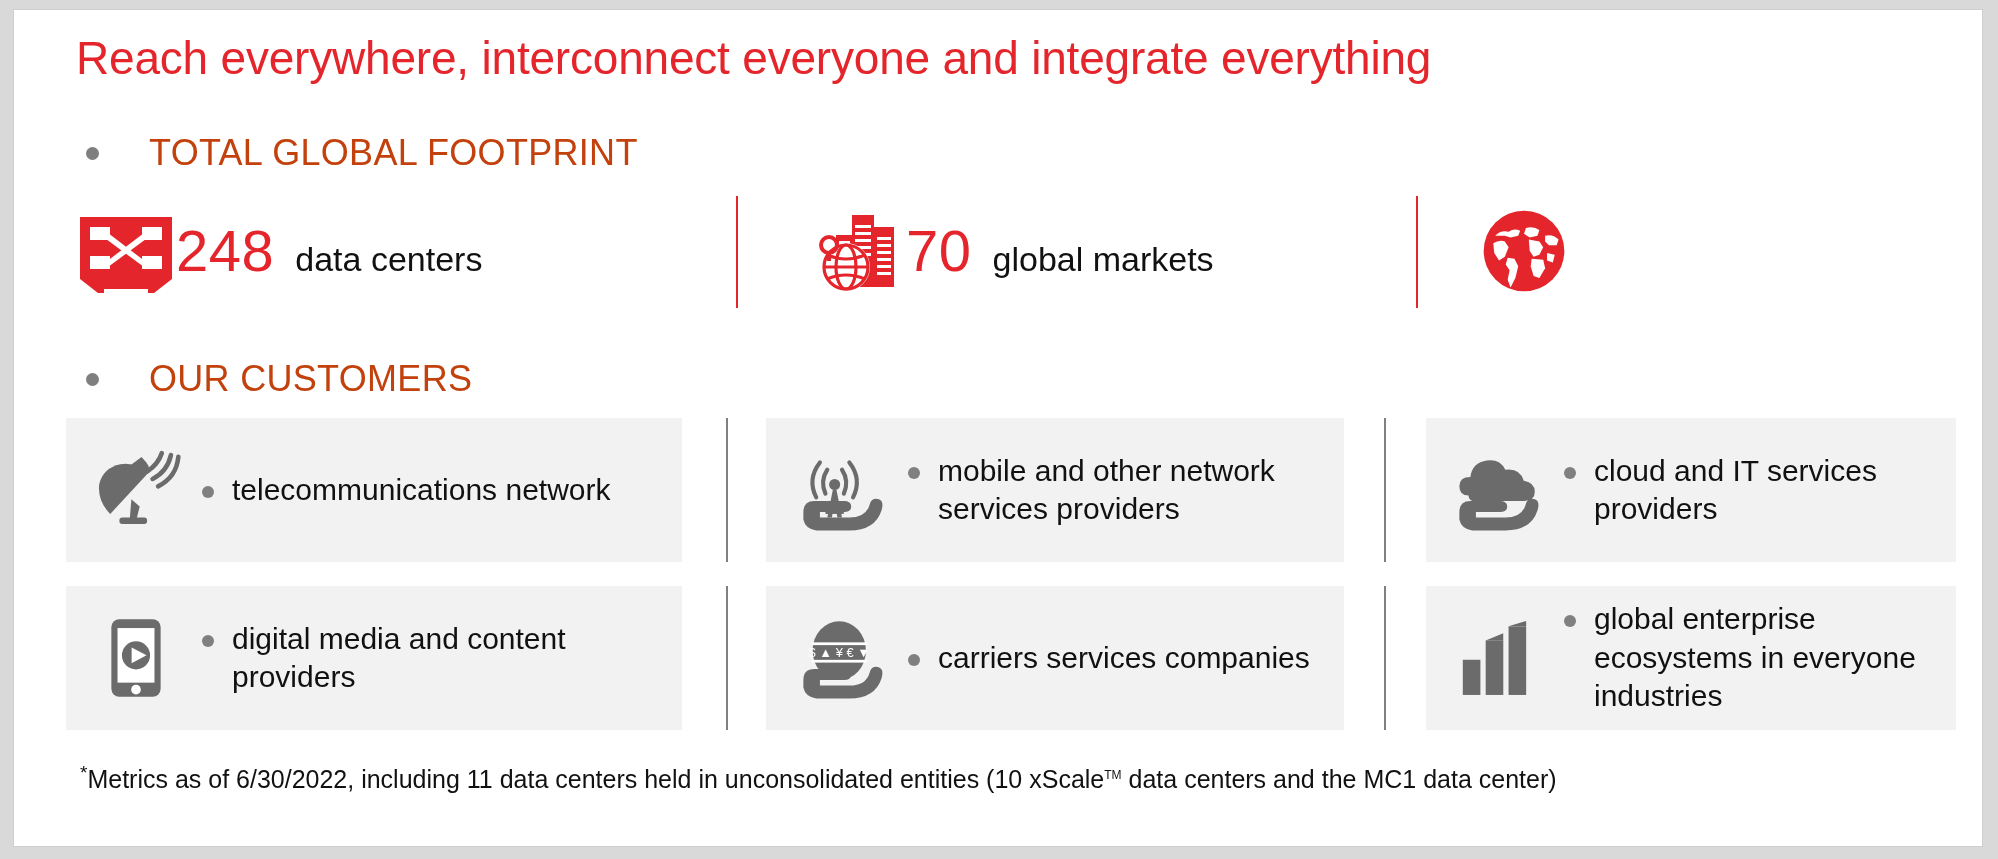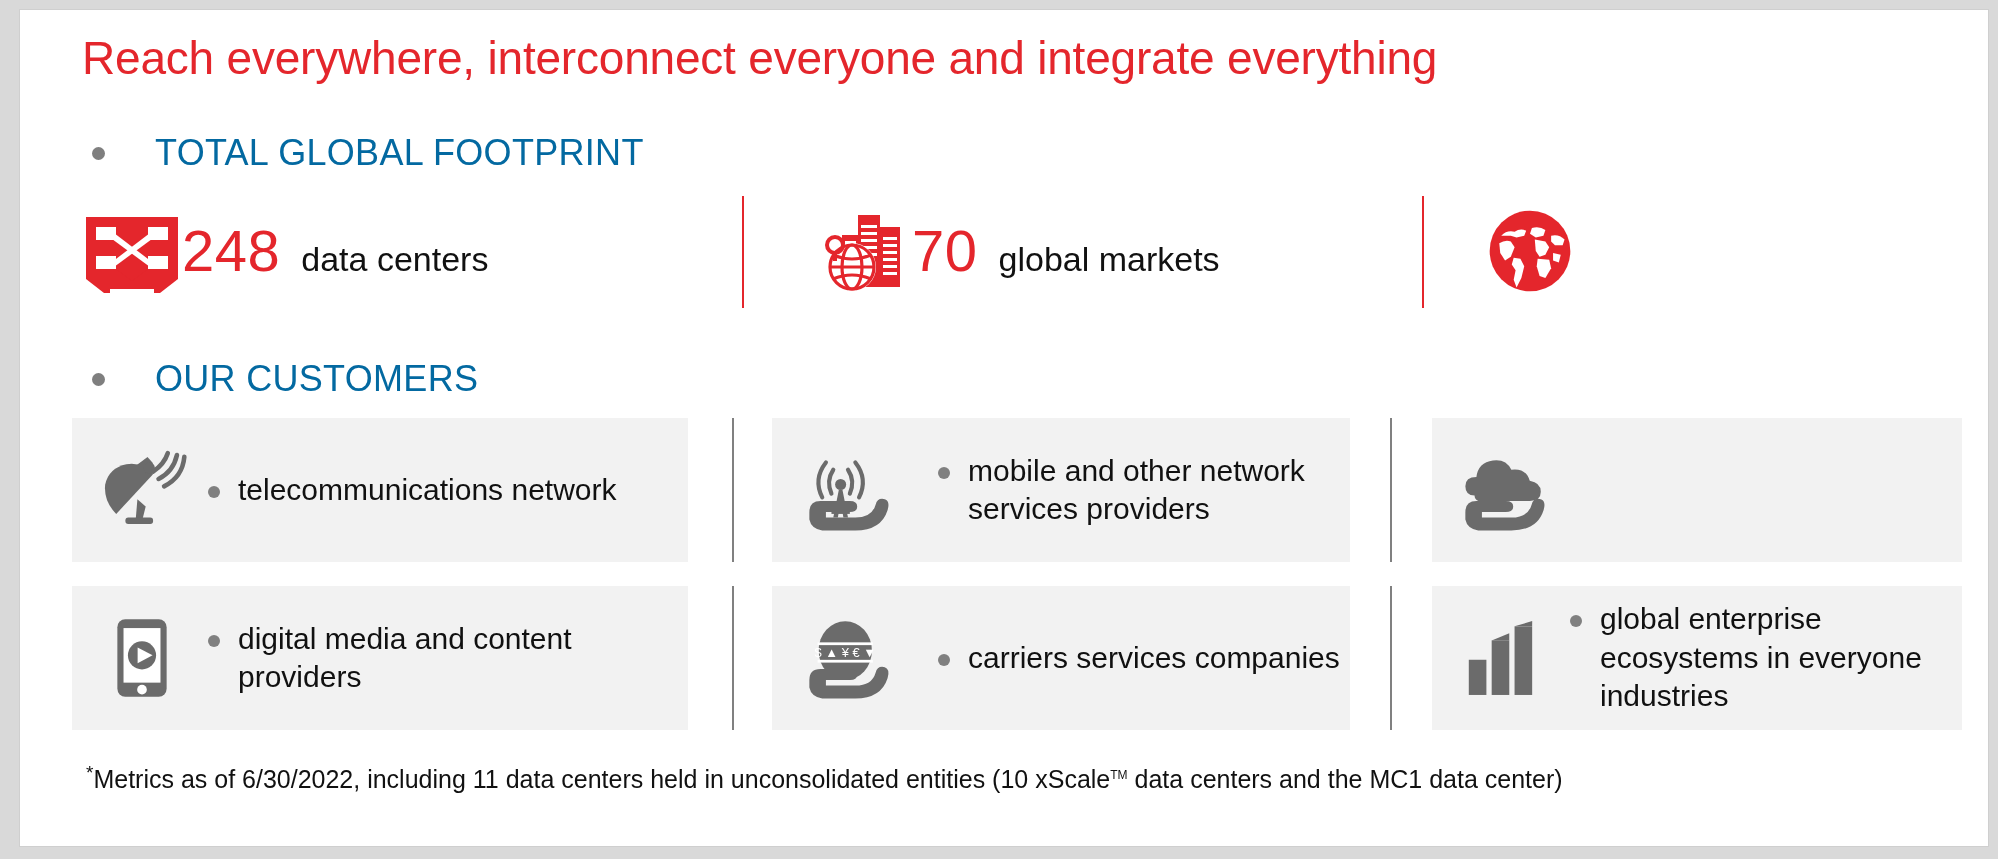--- a/index.html
+++ b/index.html
@@ -9,21 +9,21 @@
   }
   body {
     width: 1998px;
     height: 859px;
     overflow: hidden;
     font-family: "Liberation Sans", sans-serif;
   }
 
   .slide {
     position: absolute;
-    left: 20px;
+    left: 14px;
     top: 10px;
     width: 1968px;
     height: 836px;
     background: #ffffff;
     box-shadow: 0 0 0 1px #cfcfcf;
   }
 
   
   .title {
     position: absolute;
@@ -46,21 +46,21 @@
   .section-head .bullet {
     width: 13px;
     height: 13px;
     border-radius: 50%;
     background: #7f7f7f;
     flex: 0 0 auto;
   }
   .section-head .section-label {
     margin-left: 50px;
     font-size: 36px;
-    color: #0369a1;
+    color: #c2410c;
     letter-spacing: 0.3px;
   }
   #sec-footprint { left: 72px; top: 122px; }
   #sec-customers { left: 72px; top: 348px; }
 
   
   .stats-row {
     position: absolute;
     left: 62px;
     top: 180px;
@@ -125,21 +125,21 @@
   .card {
     position: absolute;
     background: #f2f2f2;
     display: flex;
     align-items: center;
     box-sizing: border-box;
   }
   .card.r0 { top: 0px; height: 144px; }
   .card.r1 { top: 168px; height: 144px; }
   .card.c0 { left: 0px; width: 616px; padding-left: 16px; }
-  .card.c1 { left: 700px; width: 578px; padding-left: 22px; gap: 24px; }
+  .card.c1 { left: 700px; width: 578px; padding-left: 22px; }
   .card.c2 { left: 1360px; width: 530px; padding-left: 18px; }
 
   .card-icon {
     flex: 0 0 auto;
     width: 108px;
     display: flex;
     align-items: center;
     justify-content: center;
   }
   .card-body {
@@ -346,20 +346,24 @@
       </span>
     </div>
 
     <div class="card r0 c2">
       <span class="card-icon">
         <svg width="92" height="92" viewBox="0 0 100 100">
           <path d="M18 56 Q8 56 8 46 Q8 36 20 36 Q22 20 38 18 Q52 16 58 28 Q74 26 78 40 Q90 42 90 52 Q90 62 78 62 L22 62 Q18 60 18 56 Z" fill="#6b6b6b"></path>
           <path d="M8 74 Q8 62 20 62 L52 62 Q60 62 60 68 Q60 74 52 74 L26 74 L26 80 L58 80 Q76 80 80 66 Q82 58 90 60 Q96 62 93 72 Q86 94 58 94 L22 94 Q10 92 8 82 Z" fill="#6b6b6b"></path>
         </svg>
       </span>
+      <span class="card-body">
+        <span class="card-bullet"></span>
+        <span class="card-text">cloud and IT services providers</span>
+      </span>
     </div>
 
     <div class="card r1 c0">
       <span class="card-icon">
         <svg width="88" height="88" viewBox="0 0 100 100">
           <rect x="22" y="6" width="56" height="88" rx="9" fill="#6b6b6b"></rect>
           <rect x="29" y="16" width="42" height="62" fill="#ffffff"></rect>
           <circle cx="50" cy="86" r="5.5" fill="#ffffff"></circle>
           <circle cx="50" cy="47" r="16" fill="#6b6b6b"></circle>
           <polygon points="45,38 62,47 45,56" fill="#ffffff"></polygon>

